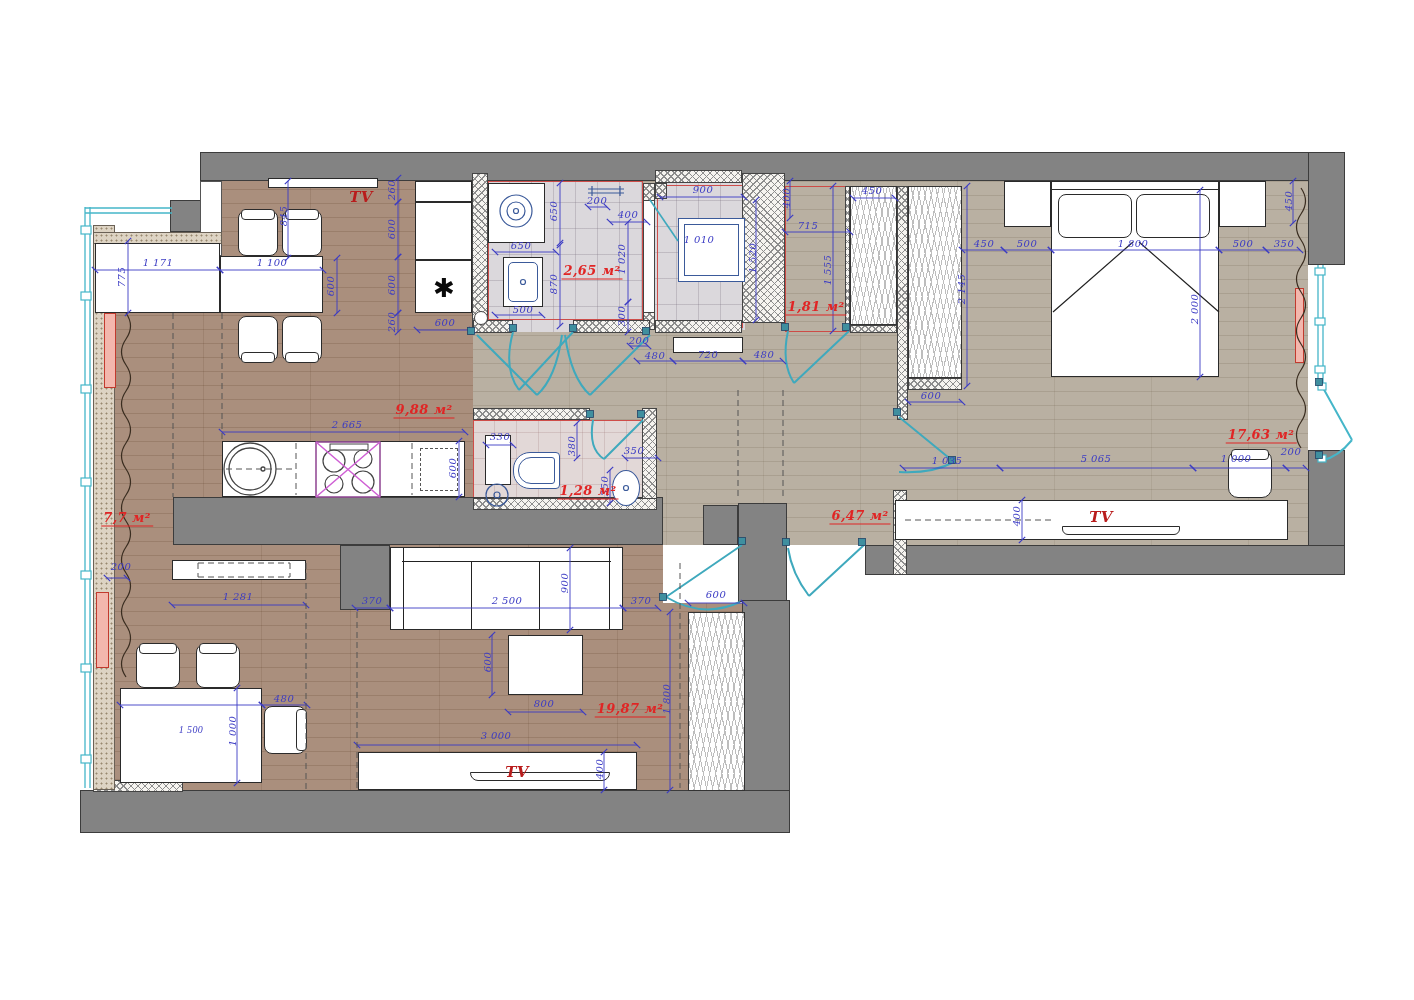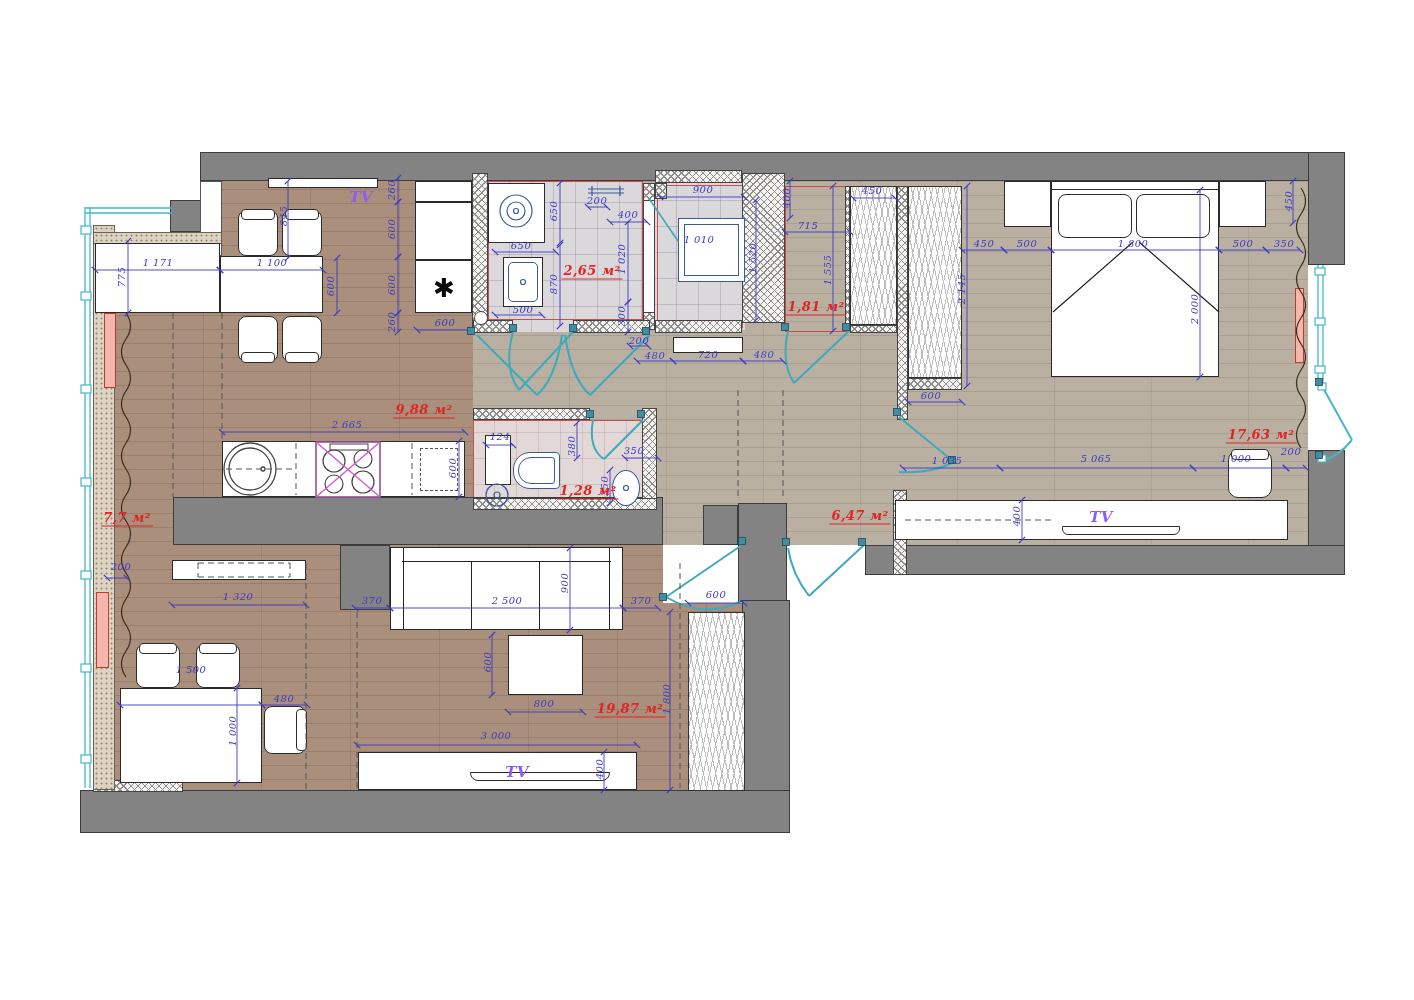--- a/index.html
+++ b/index.html
@@ -37,21 +37,21 @@
   .chair{position:absolute;background:#fff;border:1.4px solid #2b2b2b;border-radius:8px;box-sizing:border-box;}
   .chair i{position:absolute;display:block;background:#fff;border:1.3px solid #2b2b2b;border-radius:4px;box-sizing:border-box;}
   .chair.n i{left:2px;right:2px;top:-2px;height:11px;}
   .chair.s i{left:2px;right:2px;bottom:-2px;height:11px;}
   .chair.e i{top:2px;bottom:2px;right:-2px;width:11px;}
   .circ{border-radius:50%;}
   
   .lab{position:absolute;white-space:nowrap;transform:translate(-50%,-50%);
        font:italic 10px "DejaVu Serif",serif;color:#3b3bc4;letter-spacing:.4px;z-index:60;pointer-events:none;}
   .lab.a{font:italic 700 13px "DejaVu Serif",serif;color:#e02525;border-bottom:1.5px solid #e02525;padding:0 2px 1px;}
-  .lab.t{font:italic 700 15px "DejaVu Serif",serif;color:#8b5cf6;}
+  .lab.t{font:italic 700 15px "DejaVu Serif",serif;color:#b91c1c;}
   .lab.m{font:400 26px "DejaVu Sans",sans-serif;color:#0a0a0a;}
   svg{position:absolute;left:0;top:0;z-index:50;}
 </style>
 </head>
 <body>
 
 <div id="plan">
 
   <div class="abs fl-taupe" style="left:473px;top:181px;width:835px;height:364px;"></div>
   <div class="abs fl-wood" style="left:222px;top:181px;width:251px;height:316px;"></div>
@@ -523,37 +523,37 @@
       <span class="lab d" style="left: 1284px; top: 243px; transform: translate(-50%, -50%) rotate(0deg);">350</span>
       <span class="lab d" style="left: 1288px; top: 201px; transform: translate(-50%, -50%) rotate(-90deg);">450</span>
       <span class="lab d" style="left: 961px; top: 289px; transform: translate(-50%, -50%) rotate(-90deg);">2 145</span>
       <span class="lab d" style="left: 1194px; top: 309px; transform: translate(-50%, -50%) rotate(-90deg);">2 000</span>
       <span class="lab d" style="left: 931px; top: 395px; transform: translate(-50%, -50%) rotate(0deg);">600</span>
       <span class="lab d" style="left: 947px; top: 460px; transform: translate(-50%, -50%) rotate(0deg);">1 035</span>
       <span class="lab d" style="left: 1096px; top: 458px; transform: translate(-50%, -50%) rotate(0deg);">5 065</span>
       <span class="lab d" style="left: 1236px; top: 458px; transform: translate(-50%, -50%) rotate(0deg);">1 000</span>
       <span class="lab d" style="left: 1291px; top: 451px; transform: translate(-50%, -50%) rotate(0deg);">200</span>
       <span class="lab d" style="left: 1016px; top: 516px; transform: translate(-50%, -50%) rotate(-90deg);">400</span>
-      <span class="lab d" style="left: 500px; top: 436px; transform: translate(-50%, -50%) rotate(0deg);">124</span>
+      <span class="lab d" style="left: 500px; top: 436px; transform: translate(-50%, -50%) rotate(0deg);">330</span>
       <span class="lab d" style="left: 571px; top: 446px; transform: translate(-50%, -50%) rotate(-90deg);">380</span>
       <span class="lab d" style="left: 634px; top: 450px; transform: translate(-50%, -50%) rotate(0deg);">350</span>
       <span class="lab d" style="left: 604px; top: 486px; transform: translate(-50%, -50%) rotate(-90deg);">350</span>
       <span class="lab d" style="left: 121px; top: 566px; transform: translate(-50%, -50%) rotate(0deg);">200</span>
-      <span class="lab d" style="left: 238px; top: 596px; transform: translate(-50%, -50%) rotate(0deg);">1 320</span>
+      <span class="lab d" style="left: 238px; top: 596px; transform: translate(-50%, -50%) rotate(0deg);">1 281</span>
       <span class="lab d" style="left: 372px; top: 600px; transform: translate(-50%, -50%) rotate(0deg);">370</span>
       <span class="lab d" style="left: 507px; top: 600px; transform: translate(-50%, -50%) rotate(0deg);">2 500</span>
       <span class="lab d" style="left: 564px; top: 583px; transform: translate(-50%, -50%) rotate(-90deg);">900</span>
       <span class="lab d" style="left: 641px; top: 600px; transform: translate(-50%, -50%) rotate(0deg);">370</span>
       <span class="lab d" style="left: 716px; top: 594px; transform: translate(-50%, -50%) rotate(0deg);">600</span>
       <span class="lab d" style="left: 487px; top: 662px; transform: translate(-50%, -50%) rotate(-90deg);">600</span>
       <span class="lab d" style="left: 544px; top: 703px; transform: translate(-50%, -50%) rotate(0deg);">800</span>
       <span class="lab d" style="left: 666px; top: 699px; transform: translate(-50%, -50%) rotate(-90deg);">1 800</span>
       <span class="lab d" style="left: 496px; top: 735px; transform: translate(-50%, -50%) rotate(0deg);">3 000</span>
       <span class="lab d" style="left: 599px; top: 769px; transform: translate(-50%, -50%) rotate(-90deg);">400</span>
-      <span class="lab d" style="left: 191px; top: 669px; transform: translate(-50%, -50%) rotate(0deg);">1 500</span>
+      <span class="lab d" style="left: 191px; top: 729px; transform: translate(-50%, -50%) rotate(0deg); font-family: Liberation Serif, serif;">1 500</span>
       <span class="lab d" style="left: 284px; top: 698px; transform: translate(-50%, -50%) rotate(0deg);">480</span>
       <span class="lab d" style="left: 232px; top: 731px; transform: translate(-50%, -50%) rotate(-90deg);">1 000</span>
       <span class="lab a" style="left: 424px; top: 410px; transform: translate(-50%, -50%) rotate(0deg);">9,88 м²</span>
       <span class="lab a" style="left: 592px; top: 271px; transform: translate(-50%, -50%) rotate(0deg);">2,65 м²</span>
       <span class="lab a" style="left: 816px; top: 307px; transform: translate(-50%, -50%) rotate(0deg);">1,81 м²</span>
       <span class="lab a" style="left: 1261px; top: 435px; transform: translate(-50%, -50%) rotate(0deg);">17,63 м²</span>
       <span class="lab a" style="left: 860px; top: 516px; transform: translate(-50%, -50%) rotate(0deg);">6,47 м²</span>
       <span class="lab a" style="left: 588px; top: 491px; transform: translate(-50%, -50%) rotate(0deg);">1,28 м²</span>
       <span class="lab a" style="left: 127px; top: 518px; transform: translate(-50%, -50%) rotate(0deg);">7,7 м²</span>
       <span class="lab a" style="left: 630px; top: 709px; transform: translate(-50%, -50%) rotate(0deg);">19,87 м²</span>

